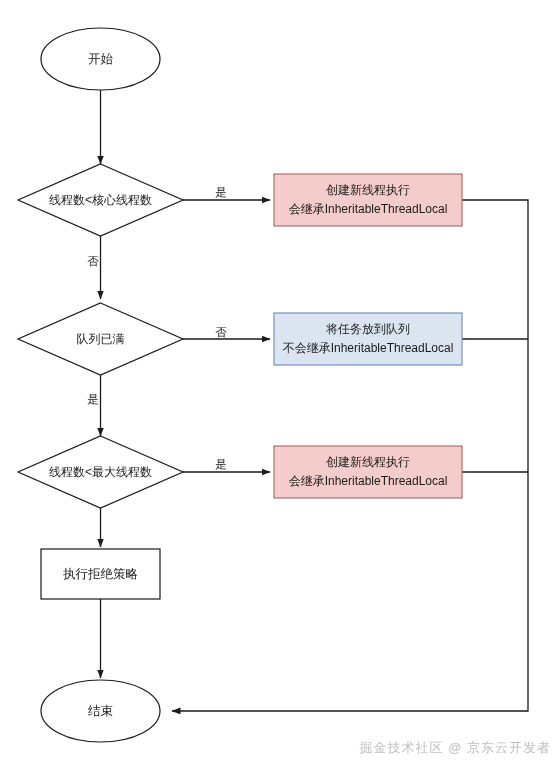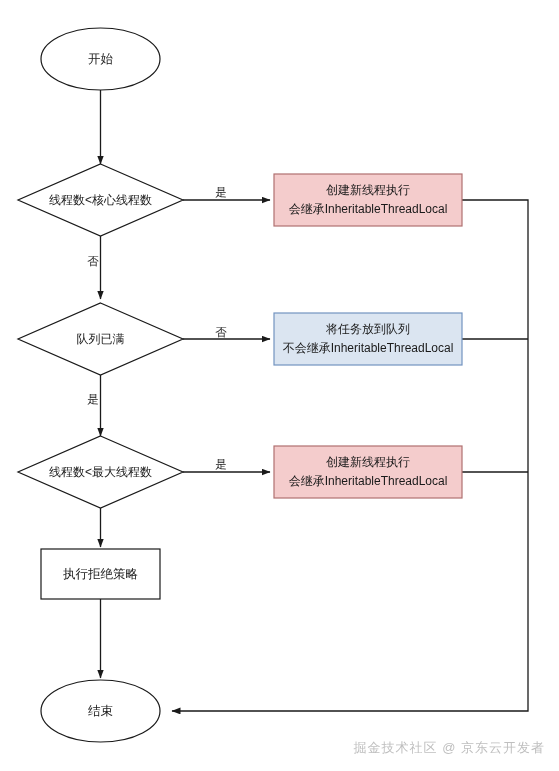--- a/index.html
+++ b/index.html
@@ -56,21 +56,21 @@
   }
   .edge-label {
     font-family: "Liberation Sans", "DejaVu Sans", sans-serif;
     font-size: 11.5px;
     fill: #1a1a1a;
     text-anchor: middle;
     dominant-baseline: middle;
   }
   .watermark {
     position: absolute;
-    right: 14px;
+    right: 8px;
     bottom: 14px;
     font-family: "Liberation Sans", "DejaVu Sans", sans-serif;
     font-size: 13px;
     color: #bfbfbf;
     letter-spacing: 1px;
     white-space: nowrap;
     user-select: none;
   }
 </style>
 </head>

